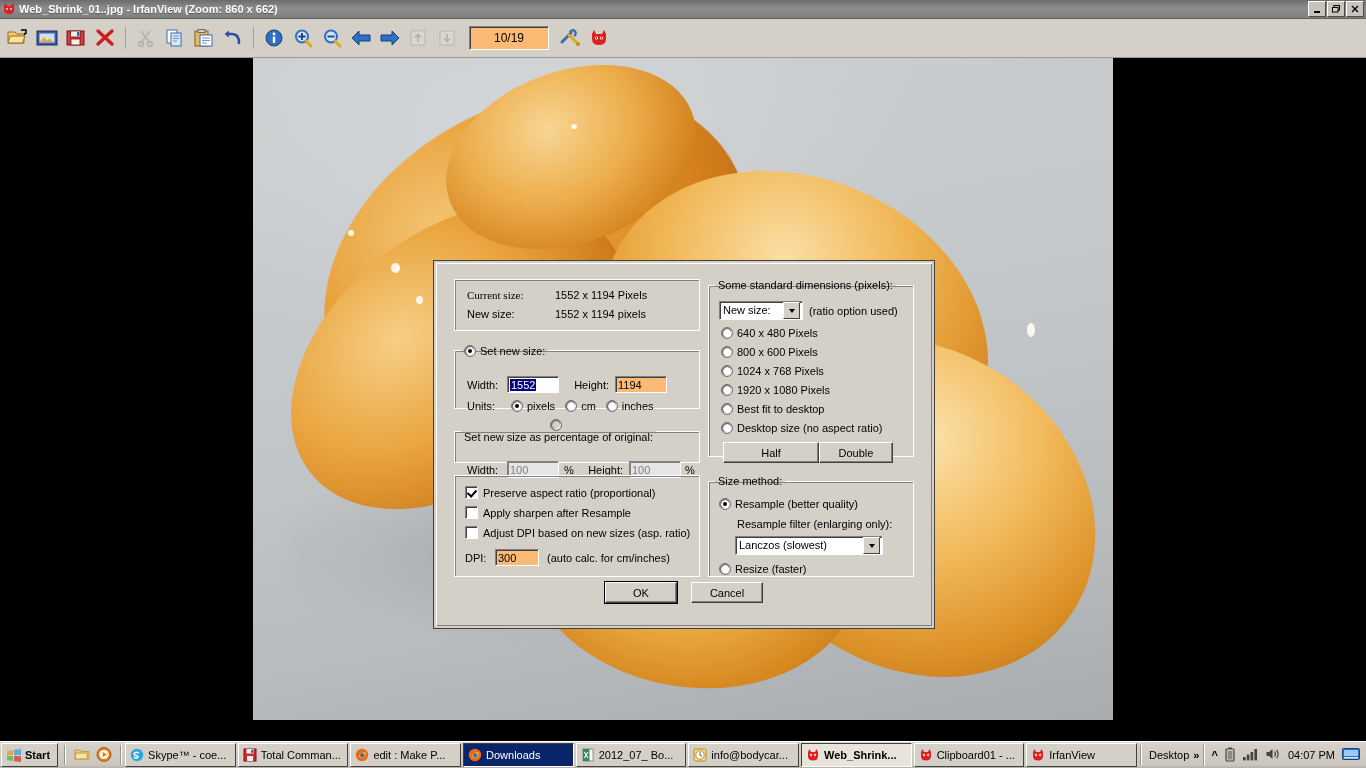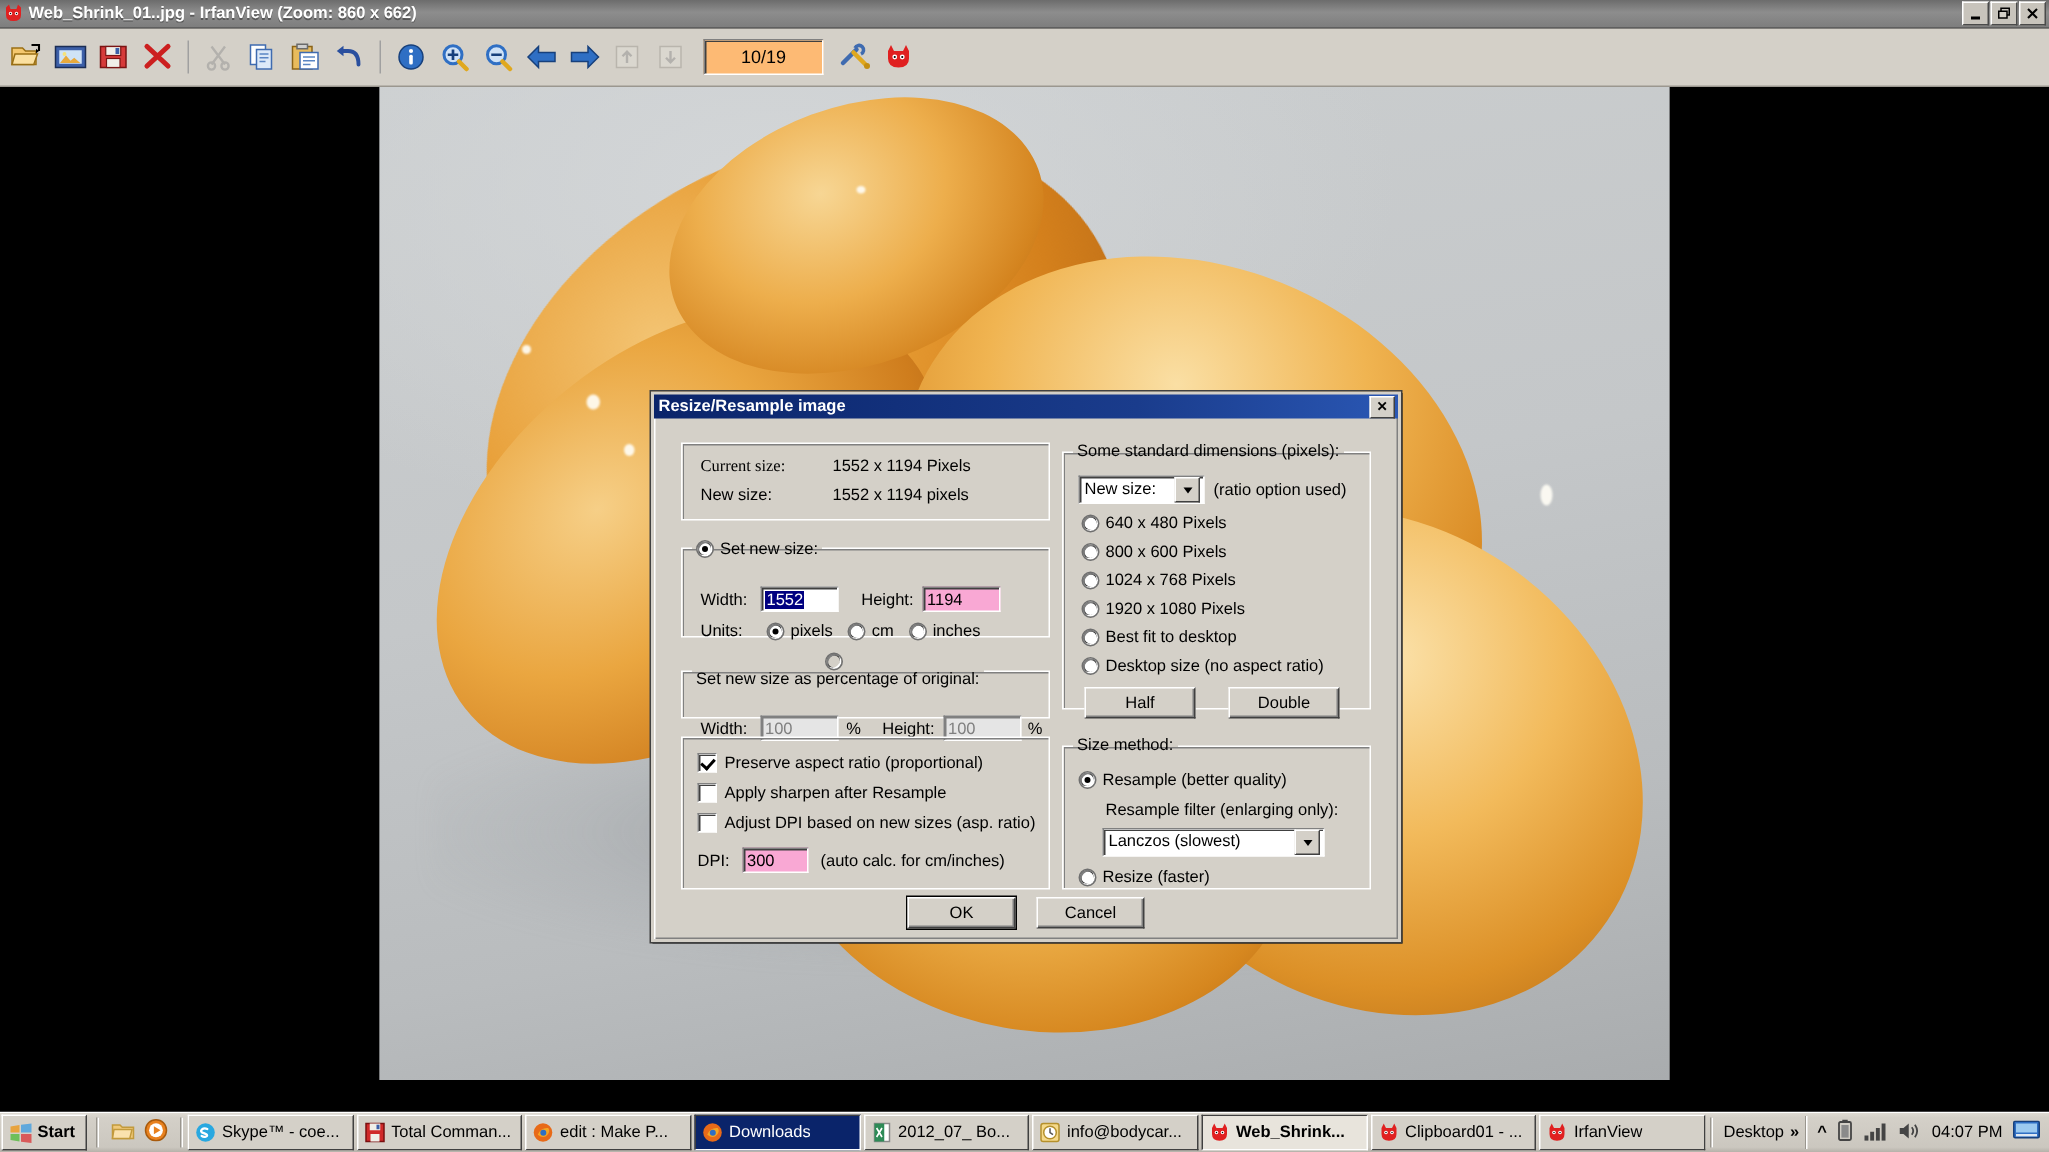--- a/index.html
+++ b/index.html
@@ -125,21 +125,21 @@
   }
   fieldset.grp > legend{
     margin-left:6px;padding:0 3px;font-size:11px;color:#000;
   }
 
   .row{position:absolute;display:flex;align-items:center;white-space:nowrap;}
   .lbl{color:#000;}
 
   
   .txt{
-    background:#f9a8d4;border:1px solid #808080;
+    background:#fdba74;border:1px solid #808080;
     border-right-color:#fff;border-bottom-color:#fff;
     box-shadow:inset 1px 1px 0 #404040;
     height:17px;line-height:17px;padding:0 2px;font-size:11px;
     color:#000;box-sizing:border-box;
   }
   .txt.sel{background:#fff;}
   .txt.sel .selv{background:#000080;color:#fff;padding:0 1px;}
   .txt.dis{background:#e5e5e5;color:#808080;box-shadow:inset 1px 1px 0 #808080;}
   .combo{
     background:#fff;border:1px solid #808080;
@@ -396,24 +396,20 @@
       <div class="gloss" style="left:19%;top:36%;width:7px;height:8px;"></div>
       <div class="gloss" style="left:11%;top:26%;width:6px;height:6px;"></div>
       <div class="gloss" style="left:49%;top:76%;width:12px;height:8px;"></div>
       <div class="gloss" style="left:55%;top:79%;width:9px;height:6px;"></div>
       <div class="gloss" style="left:61%;top:75%;width:7px;height:6px;"></div>
       <div class="gloss" style="left:90%;top:40%;width:8px;height:14px;"></div>
       <div class="gloss" style="left:37%;top:10%;width:6px;height:5px;"></div>
     </div>
 
     <div class="dialog">
-      <div class="dlg-title">
-        <span class="t">Resize/Resample image</span>
-        <span class="dlg-close">✕</span>
-      </div>
 
       <div class="dlg-body">
 
         <fieldset class="grp noleg" style="left:18px;top:16px;width:244px;height:50px;">
 
           <div class="row" style="left:12px;top:9px;">
             <span class="lbl" style="width:88px;display:inline-block;font-family:Liberation Serif, serif;">Current size:</span>
             <span class="lbl">1552  x  1194  Pixels</span>
           </div>
           <div class="row" style="left:12px;top:28px;">
@@ -512,21 +508,21 @@
             <span class="lbl">1920 x 1080 Pixels</span>
           </div>
           <div class="row" style="left:12px;top:112px;">
             <span class="radio"></span>
             <span class="lbl">Best fit to desktop</span>
           </div>
           <div class="row" style="left:12px;top:131px;">
             <span class="radio"></span>
             <span class="lbl">Desktop size (no aspect ratio)</span>
           </div>
-          <span class="btn" style="position:absolute;left:14px;top:151px;width:74px;height:21px;">Half</span>
+          <span class="btn" style="position:absolute;left:14px;top:151px;width:96px;height:21px;">Half</span>
           <span class="btn" style="position:absolute;left:110px;top:151px;width:74px;height:21px;">Double</span>
         </fieldset>
 
         <fieldset class="grp" style="left:272px;top:212px;width:204px;height:100px;">
           <legend>Size method:</legend>
           <div class="row" style="left:10px;top:11px;">
             <span class="radio on"></span>
             <span class="lbl">Resample (better quality)</span>
           </div>
           <div class="row" style="left:28px;top:31px;">

